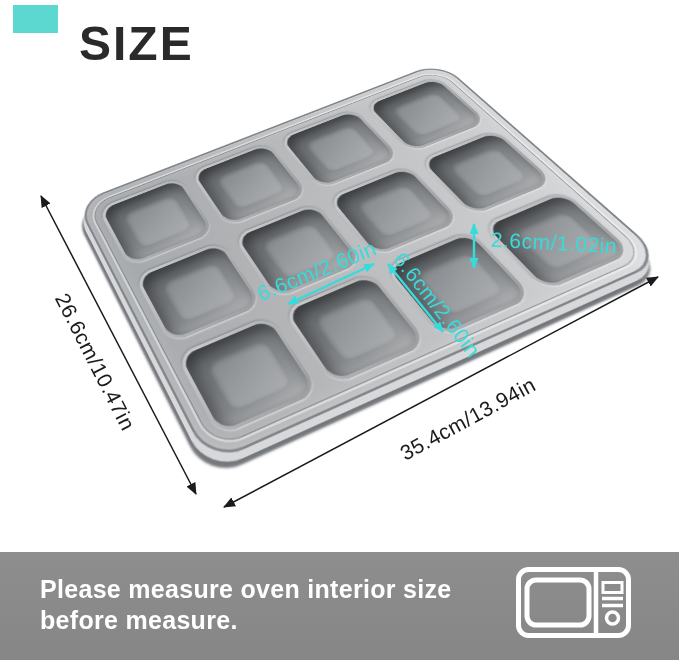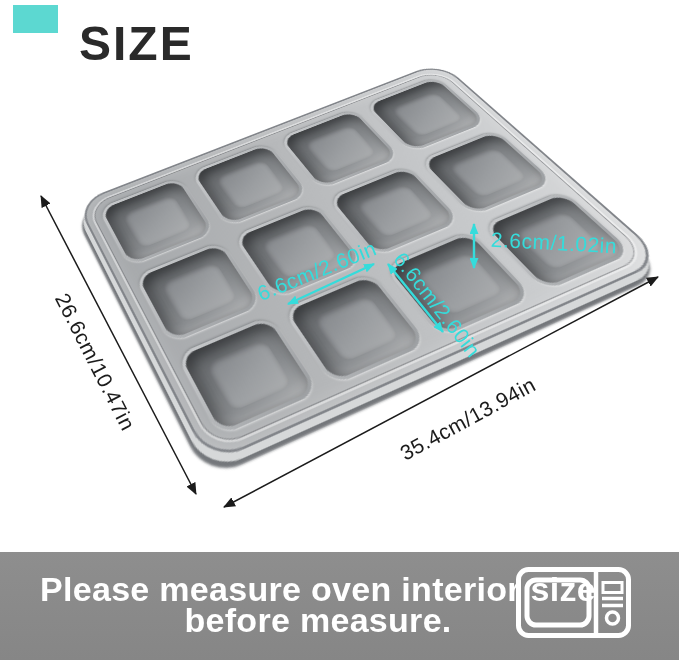--- a/index.html
+++ b/index.html
@@ -34,21 +34,21 @@
 
   
   .dims{position:absolute;left:0;top:0;width:679px;height:660px;pointer-events:none;}
   .dim{position:absolute;white-space:nowrap;font-size:21px;color:#1b1b1b;letter-spacing:.5px;}
   .dim.cyan{color:#35dcdb;}
 
   
   .footer{position:absolute;left:0;top:552px;width:679px;height:108px;
           background:linear-gradient(180deg,#8e8e8e,#868686);}
   .notice{position:absolute;left:40px;top:22px;margin:0;color:#ffffff;
-          font-size:34px;line-height:31px;font-weight:bold;letter-spacing:.3px;text-align:center;}
+          font-size:25px;line-height:31px;font-weight:bold;letter-spacing:.3px;}
   .mw-icon{position:absolute;left:516px;top:15px;}
 </style>
 </head>
 <body>
 
 <div class="stage">
 
   <span class="swatch"></span>
   <h1 class="title">SIZE</h1>
 

